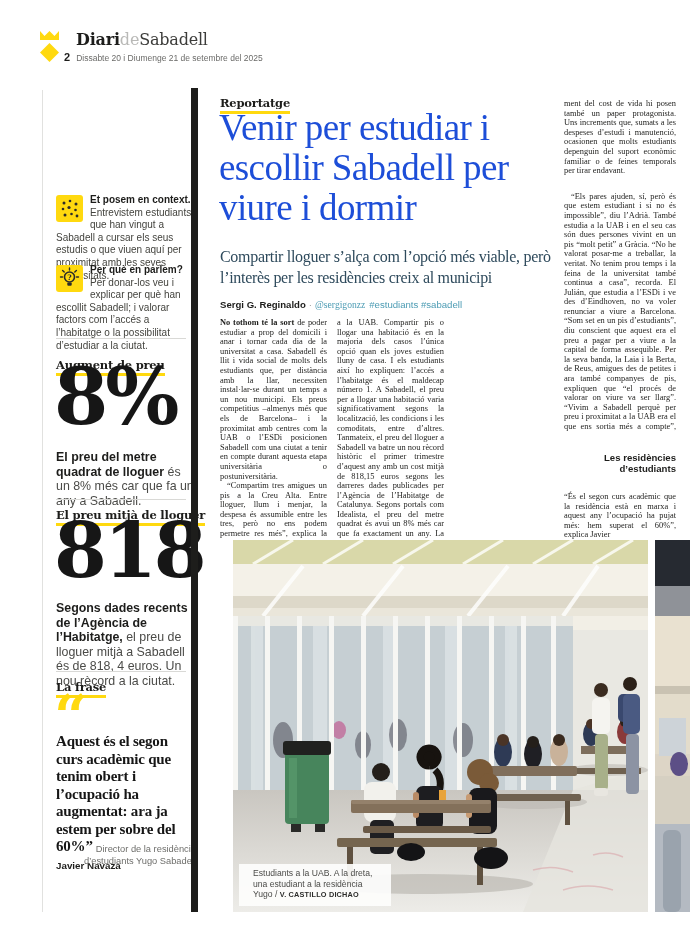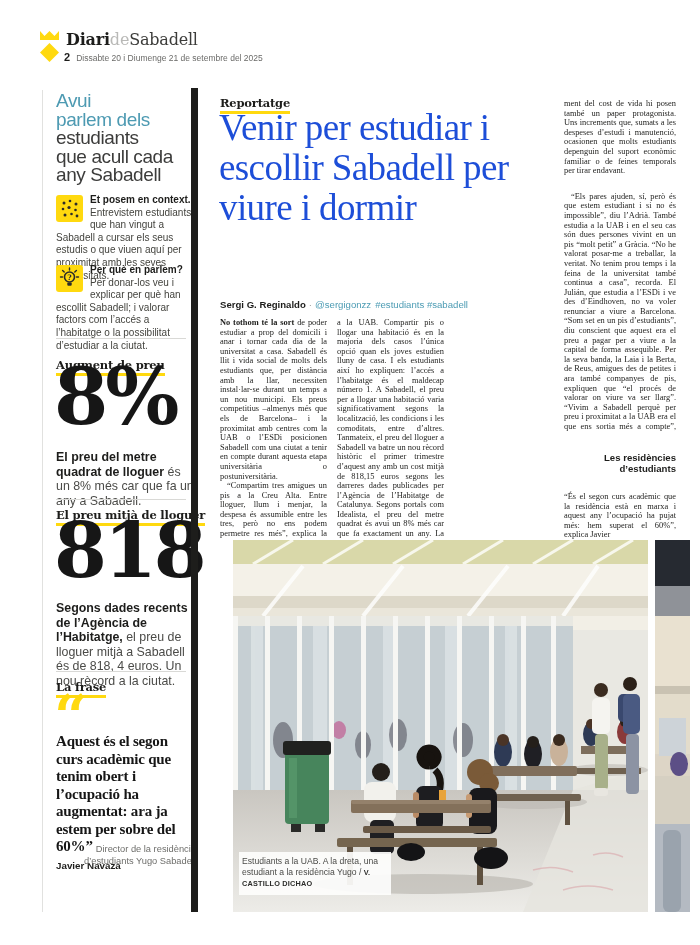--- a/index.html
+++ b/index.html
@@ -1,21 +1,21 @@
 <!DOCTYPE html>
 <html><head>
 <meta charset="utf-8">
 <style>
   * { margin:0; padding:0; box-sizing:border-box; }
   html,body { width:700px; height:945px; background:#fff; overflow:hidden; }
   body { position:relative; font-family:"Liberation Sans", sans-serif; color:#1d1d1b; }
   .abs { position:absolute; }
 
   
-  .brand { left:66px; top:30px; font-family:"DejaVu Serif", serif; font-size:16px; letter-spacing:-0.2px; }
+  .brand { left:76px; top:30px; font-family:"DejaVu Serif", serif; font-size:16px; letter-spacing:-0.2px; }
   .brand .b1 { font-weight:700; color:#1d1d1b; }
   .brand .b2 { color:#b9b9b7; }
   .brand .b3 { color:#3c3c3a; }
   .dateline { left:64px; top:51px; font-size:8.5px; color:#6b6b69; }
   .dateline .pg { font-weight:700; font-size:11px; color:#1d1d1b; margin-right:6px; }
 
   
   .side-rule { left:42px; top:90px; width:1px; height:822px; background:#e1e1df; }
   .hair { height:1px; background:#d9d9d6; left:56px; width:130px; }
   .intro-title { left:56px; top:92px; width:140px; font-size:19px; line-height:18.5px; letter-spacing:-0.4px; color:#3c3c3b; }
@@ -39,68 +39,61 @@
 
   
   .report-kicker { left:220px; top:93px; }
   .headline { left:219px; top:108px; width:354px; font-family:"Liberation Serif", serif; font-weight:400;
               font-size:37px; line-height:40px; letter-spacing:-0.6px; color:#1d4ed8; }
   .standfirst { left:220px; top:247px; width:352px; font-family:"Liberation Serif", serif;
                 font-size:16px; line-height:20.5px; letter-spacing:-0.3px; color:#2e4a5c; }
   .byline { left:220px; top:299px; font-size:9.6px; color:#1d1d1b; }
   .byline .author { font-weight:700; }
   .byline .sep { color:#9a9a98; margin:0 3px; }
-  .byline .handle { color:#4d9cb4; }
+  .byline .handle { color:#4d9cb4;font-family:Liberation Serif, serif; }
   .byline .tags { color:#4d9cb4; font-weight:400; margin-left:4px; }
 
   .bodycol { font-family:"Liberation Serif", serif; font-size:8.4px; line-height:9.6px;
              text-align:justify; color:#1d1d1b; overflow:hidden; }
   .bodycol p + p { text-indent:7px; }
   .col1 { left:220px; top:318px; width:107px; height:222px; }
   .col2 { left:337px; top:318px; width:107px; height:222px; }
   .col4 { left:564px; top:99px; width:112px; height:441px; display:flex; flex-direction:column;gap:16px; }
   .col4 .flexfill { flex:1 1 auto; overflow:hidden; text-indent:7px; }
   .colsubhead { font-family:"Liberation Sans", sans-serif; font-weight:700; font-size:9.6px;
                 line-height:11px; margin:5px 0 2px; text-align:right; }
   .pullquote { left:469px; top:322px; width:95px; font-family:"Liberation Serif", serif; font-weight:700;
                font-size:13.5px; line-height:17px; letter-spacing:-0.2px; color:#3e8ea8; }
 
   
   .photo-wrap { left:233px; top:540px; width:457px; height:372px; }
   .main-photo { position:absolute; left:0; top:0; width:415px; height:372px; overflow:hidden; background:#e8e7e2; }
   .strip-photo { position:absolute; left:422px; top:0; width:35px; height:372px; overflow:hidden; background:#d8d2c4; }
-  .caption { position:absolute; left:6px; top:312px; width:152px; background:rgba(253,253,252,0.93);
-             padding:4px 3px 5px; font-size:8.6px; line-height:10.6px; color:#4b4b48; }
+  .caption { position:absolute; left:6px; top:324px; width:152px; background:rgba(253,253,252,0.93);
+             padding:4px 14px 5px; font-size:8.6px; line-height:10.6px; color:#4b4b48; }
   .caption .credit { font-weight:700; font-size:7.3px; letter-spacing:0.2px; color:#2c2c2a; }
 </style>
 </head>
 <body>
 
 <div class="abs" style="inset:0;">
 
   <svg class="abs" style="left:38px; top:30px;" width="23" height="33" viewBox="0 0 23 33">
     <polygon points="2,1 6.5,6 11.5,1 16.5,6 21,1 21,10 2,10" fill="#ffd90f"></polygon>
     <polygon points="11.5,13 21,22.5 11.5,32 2,22.5" fill="#ffd90f"></polygon>
   </svg>
   <div class="abs brand">
     <span class="b1">Diari</span><span class="b2">de</span><span class="b3">Sabadell</span>
   </div>
   <div class="abs dateline">
     <span class="pg">2</span><span>Dissabte 20 i Diumenge 21 de setembre del 2025</span>
   </div>
 
   <div class="abs side-rule"></div>
 
-  <div class="abs intro-title">
-    <div class="teal">Avui</div>
-    <div class="teal">parlem dels</div>
-    <div>estudiants</div>
-    <div>que acull cada</div>
-    <div>any Sabadell</div>
-  </div>
 
   <div class="abs side-item" style="top:194px;">
     <svg class="side-icon" width="27" height="27" viewBox="0 0 27 27">
       <rect x="0" y="0" width="27" height="27" rx="3" fill="#ffd90f"></rect>
       <g fill="#2c2c2a">
         <circle cx="8" cy="8" r="1.5"></circle>
           <circle cx="14" cy="6" r="1.3"></circle>
           <circle cx="20" cy="9" r="1.5"></circle>
         <circle cx="7" cy="14" r="1.3"></circle>
           <circle cx="13" cy="12.5" r="1.6"></circle>
@@ -148,20 +141,21 @@
   <div class="abs" style="left:56px; top:677px;"><span class="kicker">La frase</span></div>
   <div class="abs quote-mark">“</div>
   <div class="abs side-quote">Aquest és el segon curs acadèmic que tenim obert i l’ocupació ha augmentat: ara ja estem per sobre del 60%”</div>
   <div class="abs q-author">Javier Navaza</div>
   <div class="abs q-role">Director de la residència d’estudiants Yugo Sabadell</div>
 
   <div class="abs black-divider"></div>
 
   <div class="abs report-kicker"><span class="kicker">Reportatge</span></div>
   <h1 class="abs headline">Venir per estudiar i escollir Sabadell per viure i dormir</h1>
+  <div class="abs standfirst">Compartir lloguer s’alça com l’opció més viable, però l’interès per les residències creix al municipi</div>
   <div class="abs byline">
     <span class="author">Sergi G. Reginaldo</span><span class="sep">·</span><span class="handle">@sergigonzz</span><span class="tags">#estudiants #sabadell</span>
   </div>
 
   <div class="abs bodycol col1">
     <p><b>No tothom té la sort</b><span> de poder estudiar a prop del domicili i anar i tornar cada dia de la universitat a casa. Sabadell és llit i vida social de molts dels estudiants que, per distància amb la llar, necessiten instal·lar-se durant un temps a un nou municipi. Els preus competitius –almenys més que els de Barcelona– i la proximitat amb centres com la UAB o l’ESDi posicionen Sabadell com una ciutat a tenir en compte durant aquesta etapa universitària o postuniversitària.</span></p>
     <p>“Compartim tres amigues un pis a la Creu Alta. Entre lloguer, llum i menjar, la despesa és assumible entre les tres, però no ens podem permetre res més”, explica la Júlia, estudiant de Biologia</p>
   </div>
 
   <div class="abs bodycol col2">

